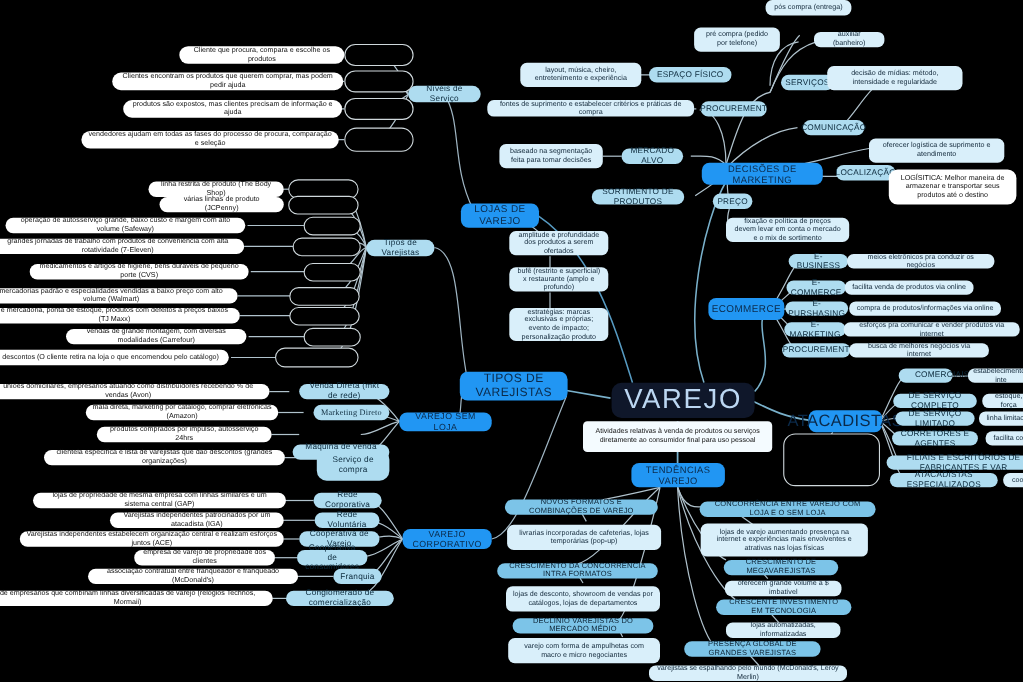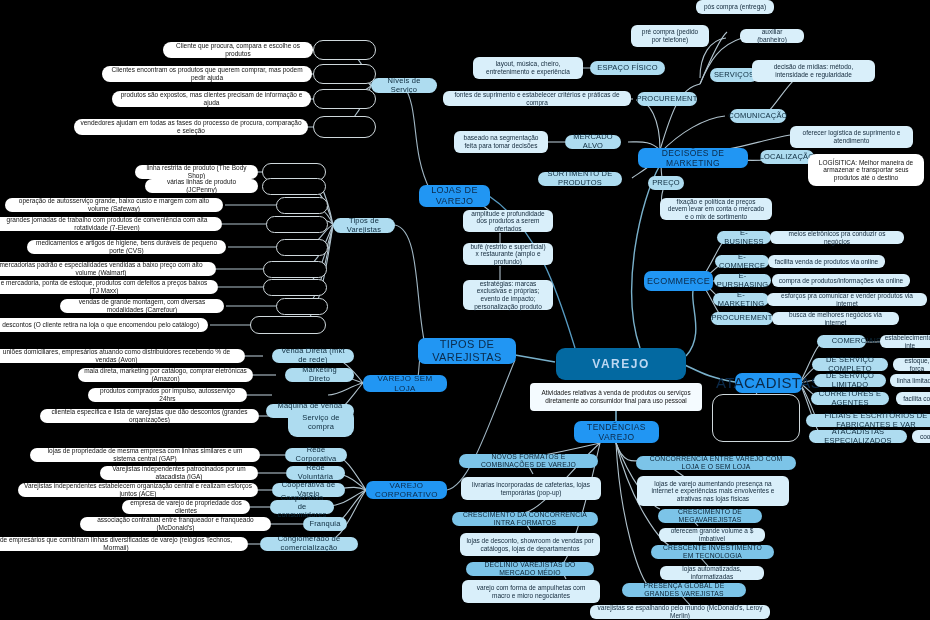--- a/index.html
+++ b/index.html
@@ -5,21 +5,21 @@
   html,body{margin:0;padding:0;background:#000;}
   body{width:930px;height:620px;overflow:hidden;position:relative;
        font-family:"Liberation Sans","DejaVu Sans",sans-serif;}
   #stage{position:absolute;inset:0;width:930px;height:620px;background:#000;}
   svg.links{position:absolute;left:0;top:0;width:930px;height:620px;pointer-events:none;}
   .node{position:absolute;box-sizing:border-box;display:flex;align-items:center;
         justify-content:center;text-align:center;border-radius:7px;line-height:1.18;
         white-space:pre-wrap;padding:3px 6px;}
 
   
-  .n-root{background:#0369a1;color:#bcd7f2;font-size:12px;font-weight:bold;
+  .n-root{background:#0f172a;color:#bcd7f2;font-size:25px;font-weight:normal;
           letter-spacing:1.5px;border-radius:9px;}
   
   .n-l1{background:#2196f3;color:#0b2a4a;font-size:11px;letter-spacing:.4px;}
   
   .n-l2{background:#aedcf0;color:#0d2b3d;font-size:7.5px;letter-spacing:.2px;border-radius:9px;}
   
   .n-leaf{background:#d9effa;color:#12283a;font-size:6.5px;border-radius:6px;}
   
   .n-white{background:#ffffff;color:#111;font-size:6.5px;border-radius:8px;}
   
@@ -232,21 +232,21 @@
   <div class="node n-leaf" style="left:463px;top:243px;width:90px;height:22px;">
     <span>bufê (restrito e superficial) x restaurante (amplo e profundo)</span></div>
   <div class="node n-leaf" style="left:463px;top:280px;width:90px;height:30px;">
     <span>estratégias: marcas exclusivas e próprias; evento de impacto; personalização produto</span></div>
 
   <div class="node n-l1" style="left:363px;top:375px;width:84px;height:17px;font-size:8px;">
     <span>VAREJO SEM LOJA</span>
   </div>
   <div class="node n-l2" style="left:272px;top:349px;width:82px;height:14px;">
     <span>Venda Direta (mkt de rede)</span></div>
-  <div class="node n-l2" style="left:285px;top:368px;width:69px;height:14px;">
+  <div class="node n-l2" style="left:285px;top:368px;width:69px;height:14px;font-family:Liberation Serif, serif;">
     <span>Marketing Direto</span></div>
   <div class="node n-l2" style="left:266px;top:388px;width:88px;height:14px;margin-top:16px;">
     <span>Máquina de venda automática</span></div>
   <div class="node n-l2" style="left:288px;top:409px;width:66px;height:28px;">
     <span>Serviço de compra</span></div>
   <div class="node n-white" style="left:-12px;top:349px;width:257px;height:14px;">
     <span>uniões domiciliares, empresários atuando como distribuidores recebendo % de vendas (Avon)</span></div>
   <div class="node n-white" style="left:78px;top:368px;width:175px;height:14px;">
     <span>mala direta, marketing por catálogo, comprar eletrônicas (Amazon)</span></div>
   <div class="node n-white" style="left:88px;top:388px;width:159px;height:14px;">

